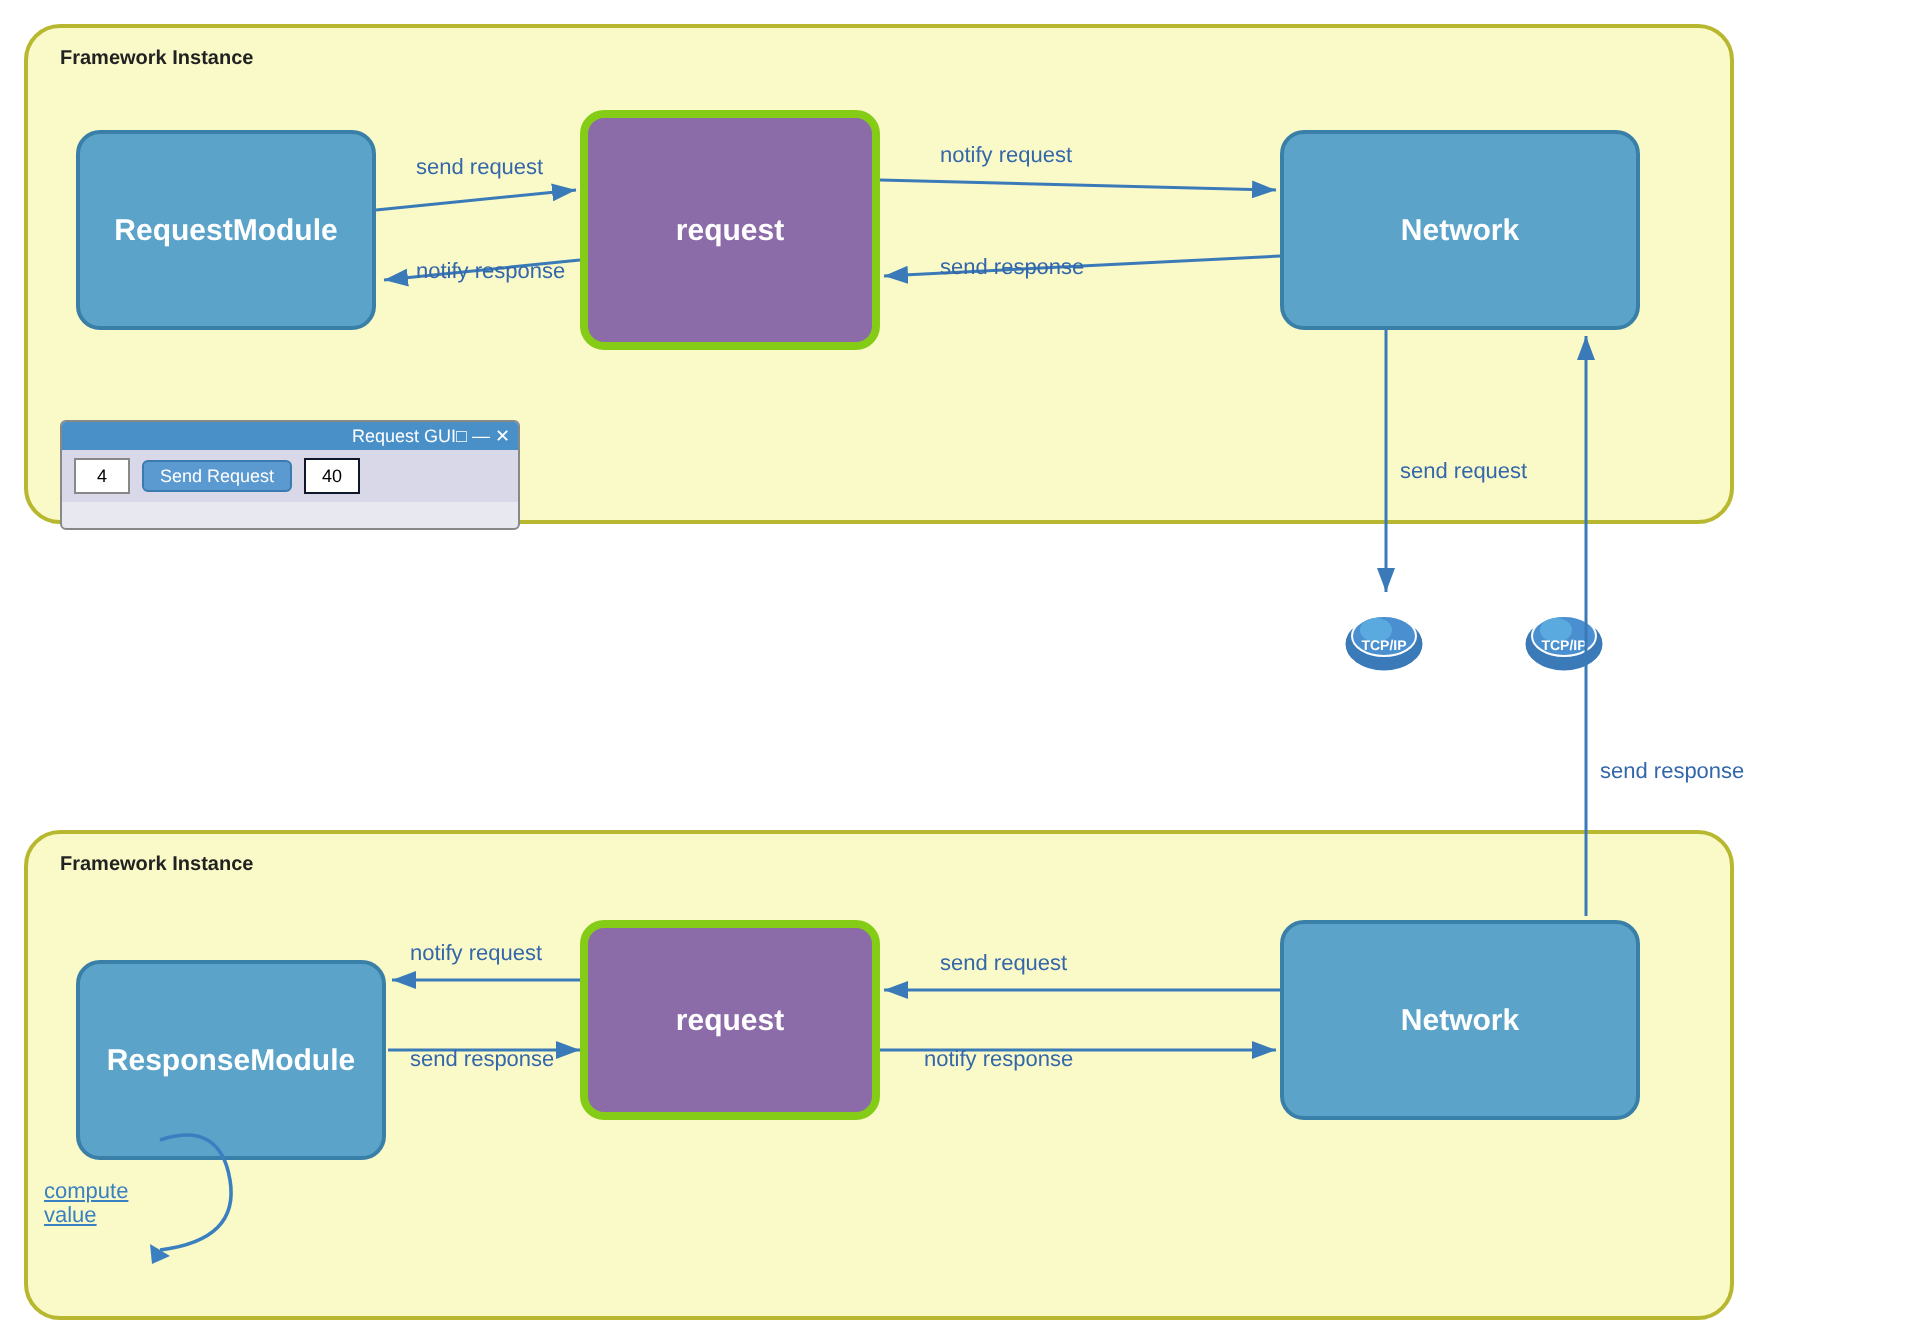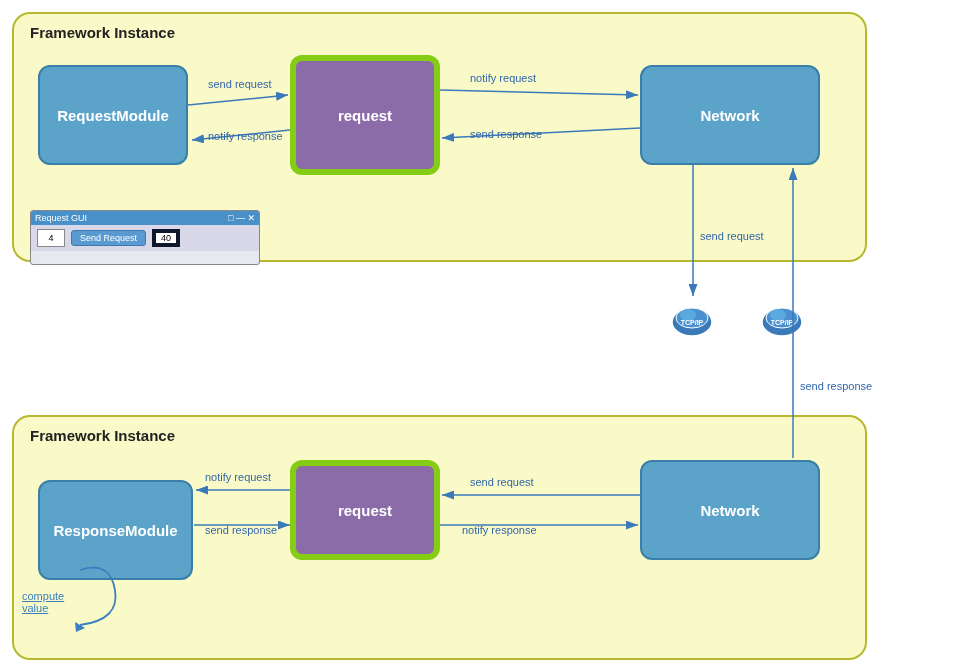--- a/index.html
+++ b/index.html
@@ -23,21 +23,21 @@
     
     .framework-box {
       position: absolute;
       border: 2px solid #b8b830;
       background: #fafac8;
       border-radius: 18px;
     }
 
     .framework-label {
       position: absolute;
-      font-size: 15px;
+      font-size: 10px;
       font-weight: bold;
       color: #222;
       top: 10px;
       left: 16px;
     }
 
     
     .comp-box {
       position: absolute;
       border-radius: 12px;
@@ -50,21 +50,21 @@
       text-align: center;
     }
 
     .comp-blue {
       background: #5ba3c9;
       border: 2px solid #3a7fa8;
     }
 
     .comp-purple {
       background: #8b6ba8;
-      border: 6px solid #84cc16;
+      border: 4px solid #84cc16;
     }
 
     
     .arrow-label {
       position: absolute;
       font-size: 11px;
       color: #3366aa;
       white-space: nowrap;
     }
 
@@ -128,30 +128,30 @@
 
   <div class="comp-box comp-purple" style="left:290px; top:460px; width:150px; height:100px;">
     <span>request</span>
   </div>
 
   <div class="comp-box comp-blue" style="left:640px; top:460px; width:180px; height:100px;">
     <span>Network</span>
   </div>
 
   <div class="gui-inset" style="left:30px; top:210px; width:230px; height:55px; border-radius:3px;">
-    <div style="background:#4a90c8; color:#fff; font-size:9px; padding:2px 4px; border-radius:2px 2px 0 0; display:flex; align-items:center; justify-content:space-between;">
+    <div style="background:#4a90c8; color:#fff; font-size:9px; padding:2px 4px; border-radius:2px 2px 0 0; display:flex; align-items:center; justify-content:flex-end;">
       <span>Request GUI</span>
       <span>□ — ✕</span>
     </div>
     <div style="display:flex; align-items:center; padding:4px 6px; gap:6px; background:#d8d8e8;">
       <div style="border:1px solid #888; background:#fff; width:28px; height:18px; font-size:9px; display:flex;align-items:center;justify-content:center;">
         <span>4</span>
       </div>
       <button style="background:#5a9ad0; color:#fff; border:1px solid #3a7ab0; border-radius:3px; font-size:9px; padding:2px 8px; cursor:pointer;">Send Request</button>
-      <div style="border:4px solid #0f172a; background:#fff; width:28px; height:18px; font-size:9px; display:flex;align-items:center;justify-content:center;">
+      <div style="border:1px solid #0f172a; background:#fff; width:28px; height:18px; font-size:9px; display:flex;align-items:center;justify-content:center;">
         <span>40</span>
       </div>
     </div>
   </div>
 
   <svg class="tcpip-icon" style="left:670px; top:300px;" viewBox="0 0 44 38" xmlns="http://www.w3.org/2000/svg">
     <ellipse cx="22" cy="22" rx="20" ry="14" fill="#3a7ab8" stroke="#fff" stroke-width="1.5"></ellipse>
     <ellipse cx="22" cy="18" rx="16" ry="10" fill="#4a90d0" stroke="#fff" stroke-width="1"></ellipse>
     <ellipse cx="18" cy="15" rx="8" ry="6" fill="#5aaae0" stroke="none"></ellipse>
     <text x="22" y="25" text-anchor="middle" fill="#fff" font-size="7" font-weight="bold">TCP/IP</text>

